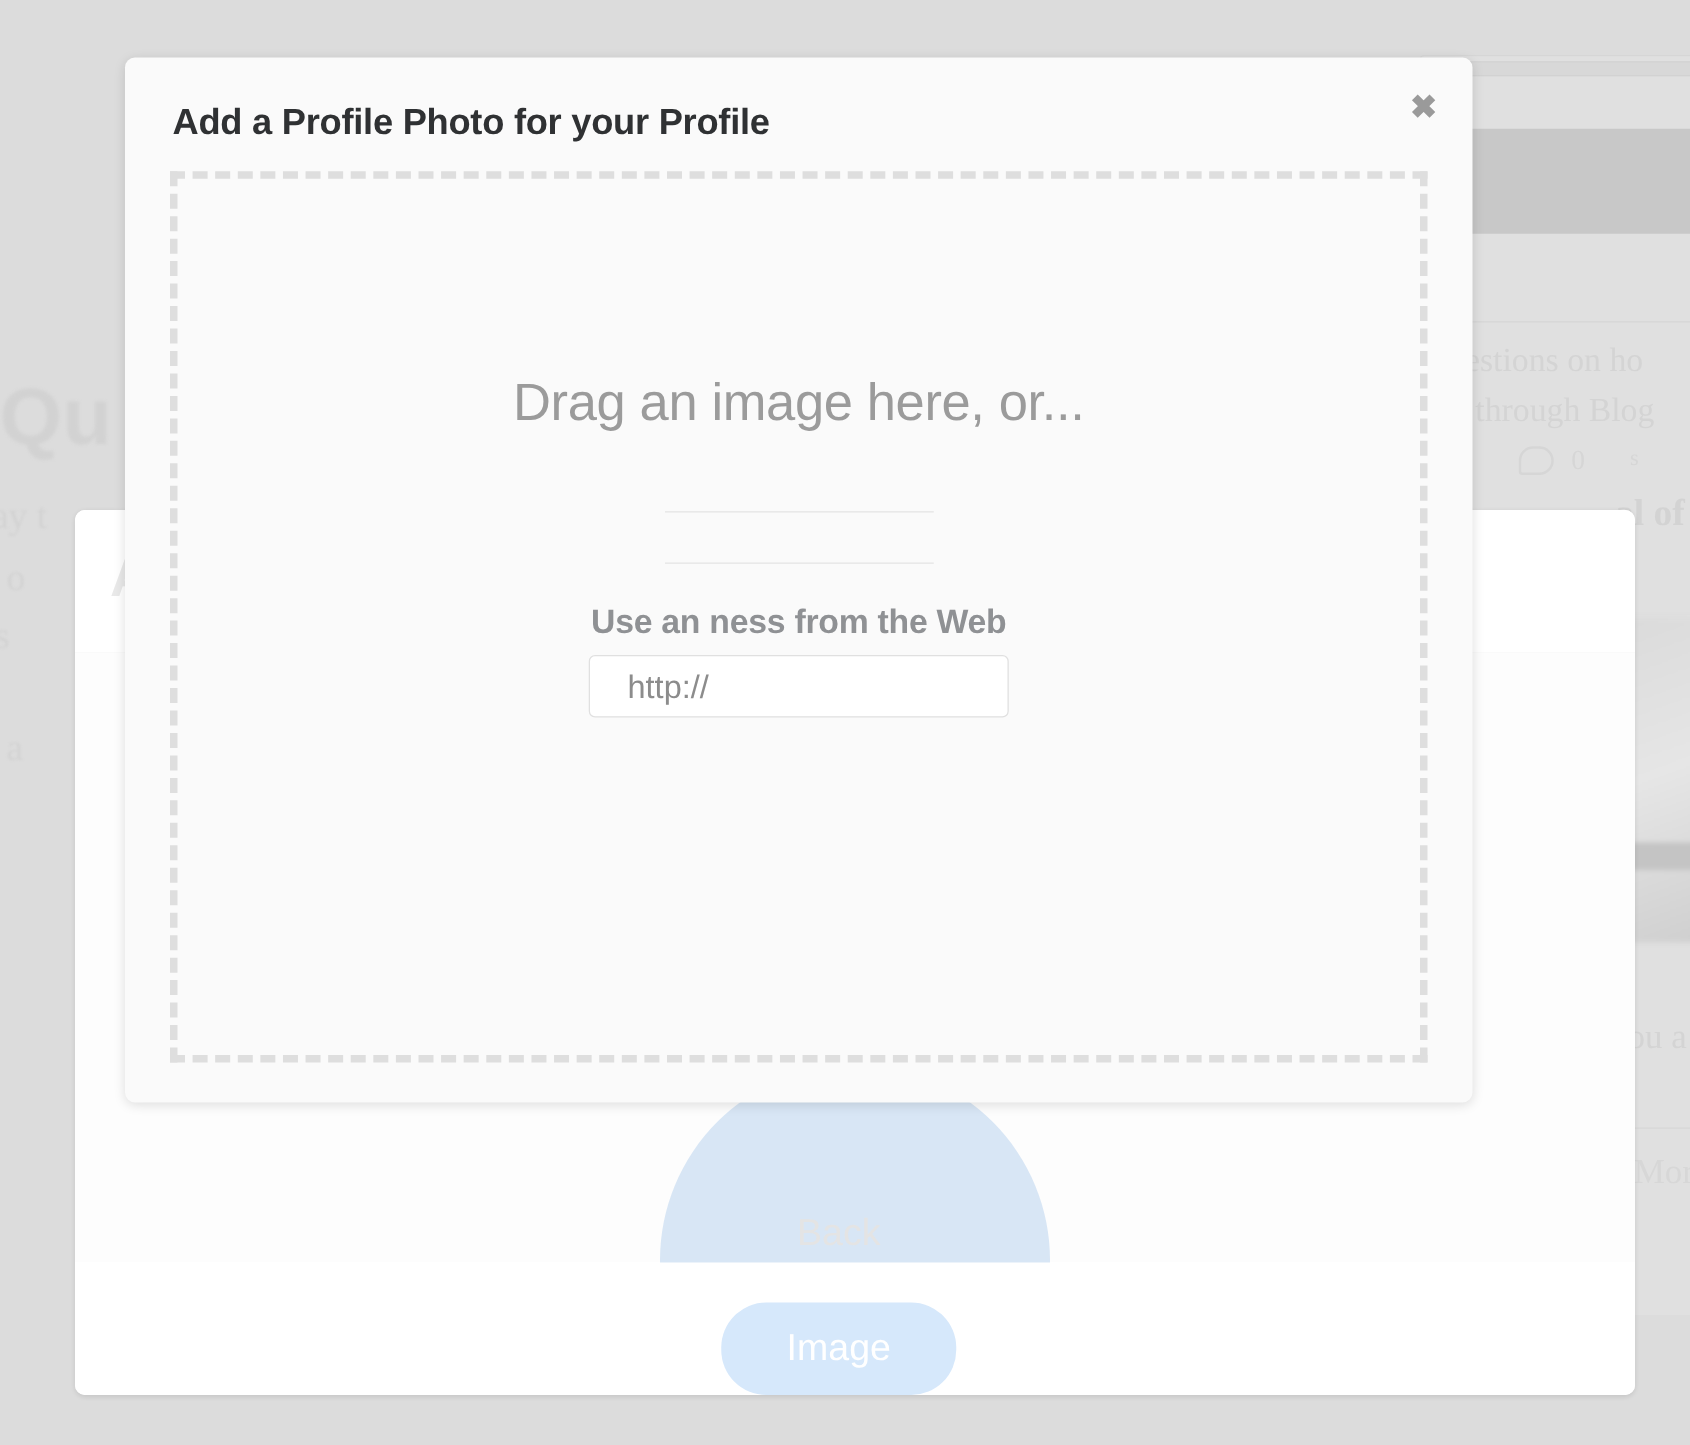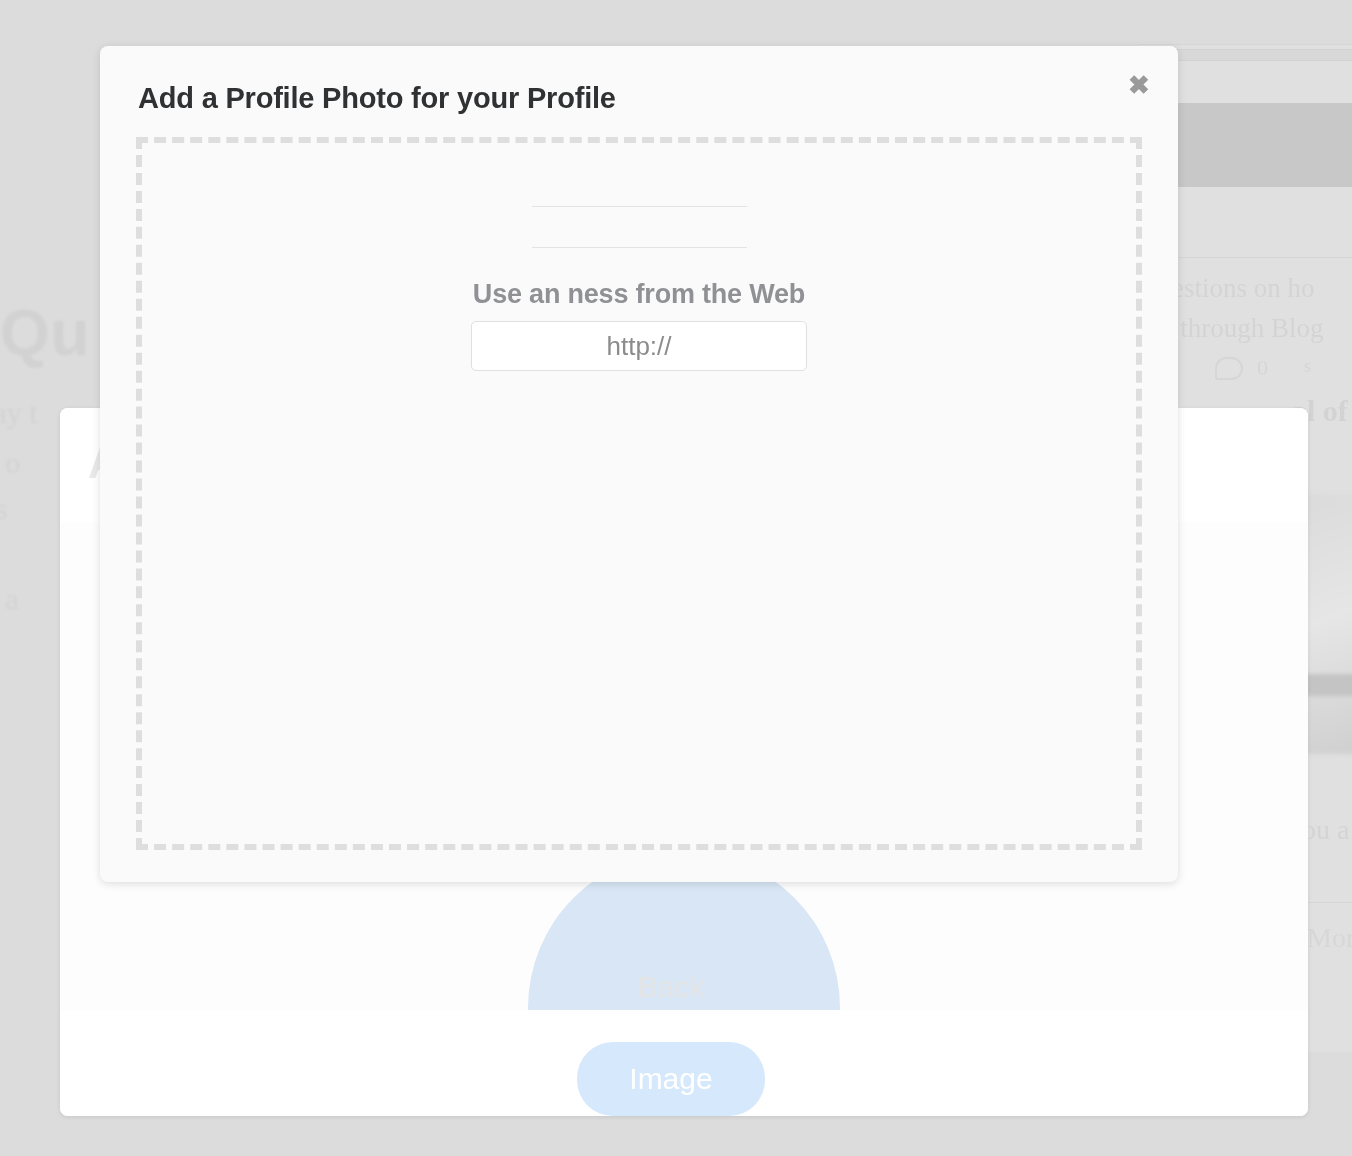--- a/index.html
+++ b/index.html
@@ -362,23 +362,22 @@
     margin-top: 11px;
     width: 336px;
     height: 50px;
     box-sizing: border-box;
     border: 1px solid #e0e0e0;
     border-radius: 5px;
     background: #ffffff;
     font-family: "Liberation Sans", sans-serif;
     font-size: 26px;
     color: #6f6f6f;
-    padding: 0 14px;
+    padding: 0 30px;
     outline: none;
-    text-align: center;
   }
   .url-input::placeholder { color: #8c8c8c; }
 </style>
 </head>
 <body>
 
 <div class="bg-layer">
 
   <div class="bg-hero-title">n Qu</div>
   <div class="bg-hero-line bg-hero-l1">y day t</div>
@@ -425,20 +424,21 @@
   </div>
 </div>
 
 <div class="modal-front">
 
   <button class="close-btn">✖</button>
 
   <div class="modal-title">Add a Profile Photo for your Profile</div>
 
   <div class="dropzone">
+    <div class="drag-text">Drag an image here, or...</div>
 
     <div class="divider"></div>
 
 
     <div class="divider2"></div>
 
     <div class="web-label">Use an ness from the Web</div>
 
     <input class="url-input" type="text" placeholder="http://" style="">
   </div>

